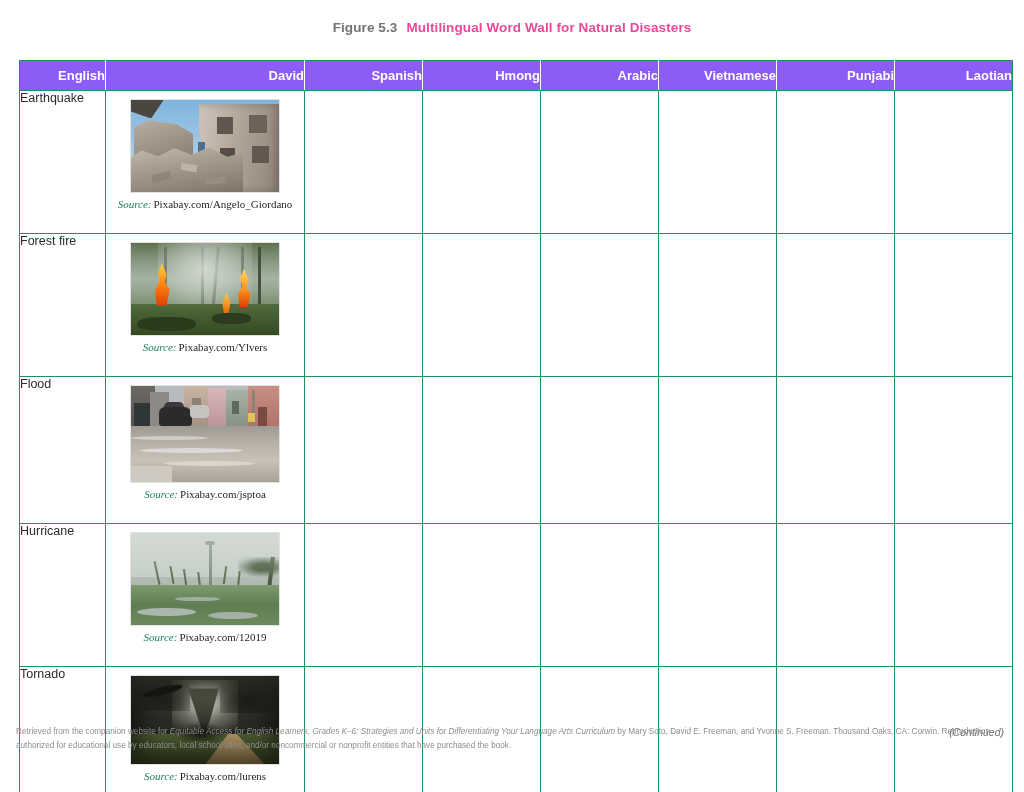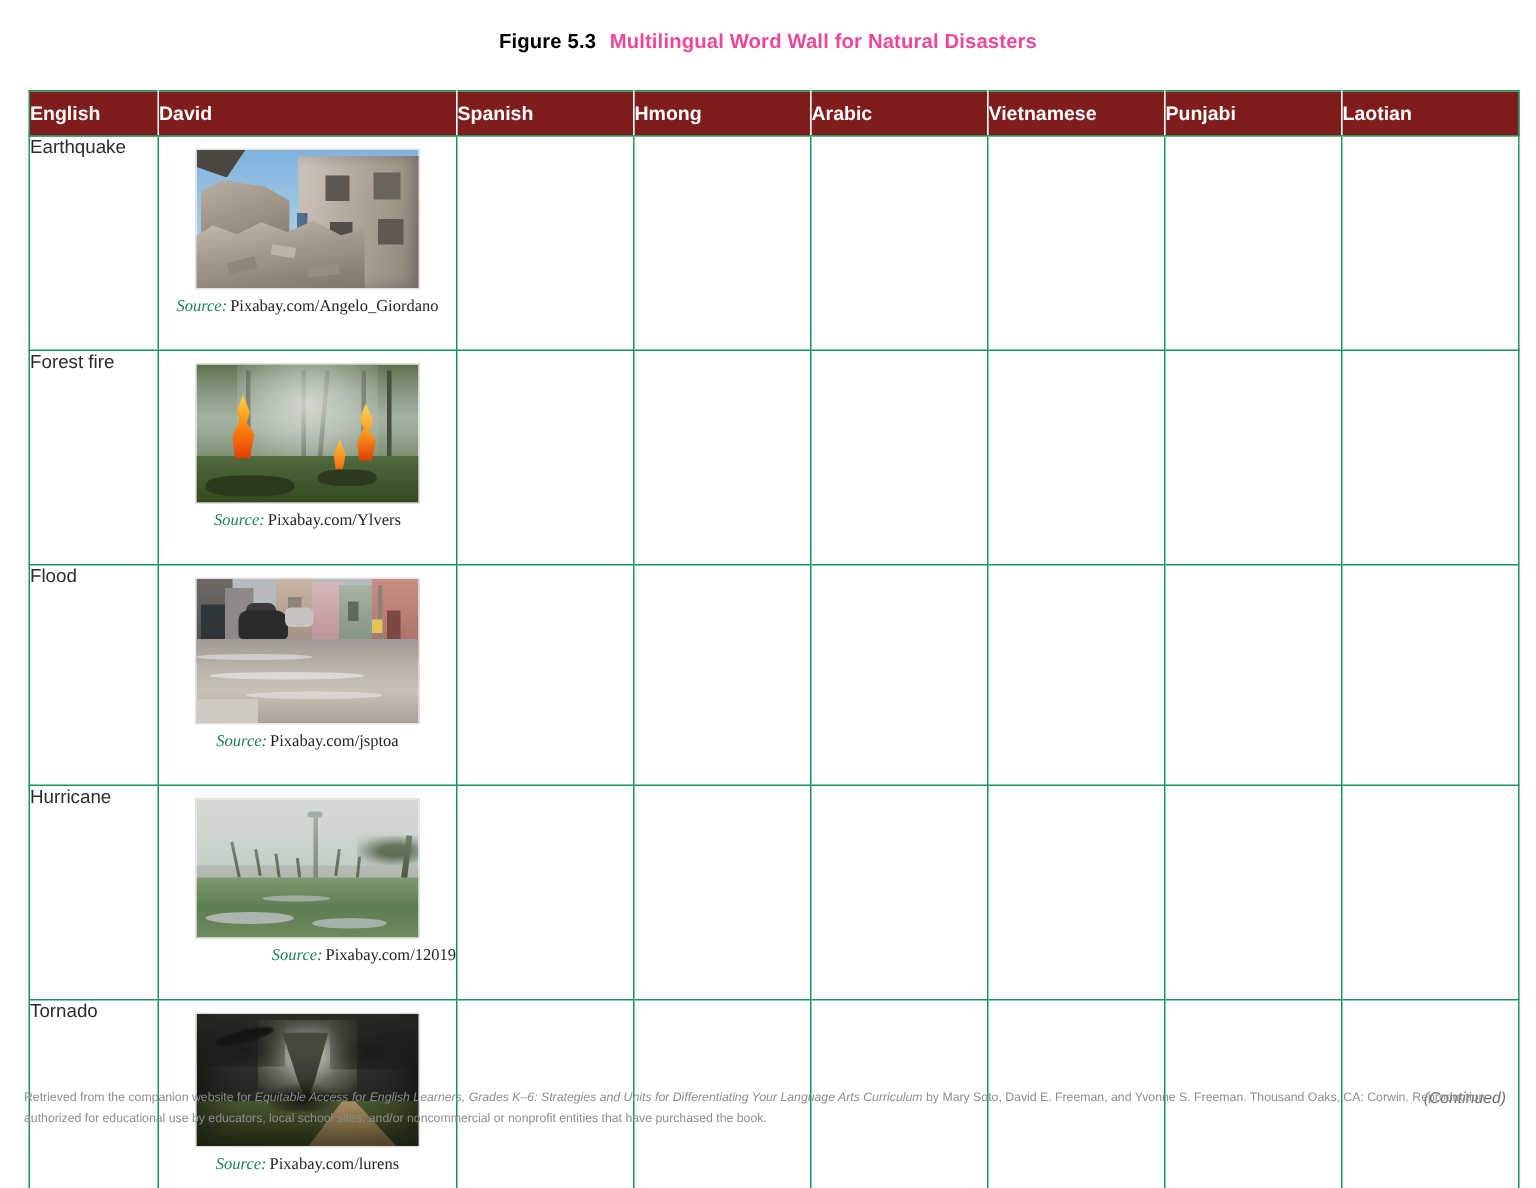--- a/index.html
+++ b/index.html
@@ -17,21 +17,21 @@
   }
 
   
   .figure-title {
     text-align: center;
     padding-top: 20px;
     font-size: 13.5px;
     letter-spacing: .1px;
   }
   .figure-title .fig-num {
-    color: #000000;
+    color: #737373;
     font-weight: bold;
     margin-right: 9px;
   }
   .figure-title .fig-caption {
     color: #ec4899;
     font-weight: 600;
   }
 
   
   .table-wrap {
@@ -45,25 +45,25 @@
     border-collapse: collapse;
     table-layout: fixed;
   }
   table.wordwall th,
   table.wordwall td {
     border: 1.6px solid #1e9160;
     vertical-align: top;
     padding: 0;
   }
   table.wordwall thead th {
-    background: #7f1d1d;
+    background: #8b5cf6;
     color: #ffffff;
     font-weight: bold;
     font-size: 13px;
-    text-align: left;
+    text-align: right;
     height: 29px;
     line-height: 29px;
     border-color: #ffffff;
     border-top-color: #1e9160;
     border-bottom-color: #1e9160;
   }
   table.wordwall thead th:first-child { border-left-color: #1e9160; }
   table.wordwall thead th:last-child  { border-right-color: #1e9160; }
 
   .col-english  { width: 85px; }
@@ -404,21 +404,21 @@
               <div class="lyr hu-bigtree"></div>
               <div class="lyr hu-lamp"></div>
                   <div class="lyr hu-lamph"></div>
               <div class="lyr hu-ground"></div>
               <div class="lyr hu-pud3"></div>
                   <div class="lyr hu-pud1"></div>
                   <div class="lyr hu-pud2"></div>
               <div class="lyr hu-haze"></div>
             </div>
           </div>
-          <div class="source-line" style="margin-top:5px;text-align:right;">
+          <div class="source-line" style="margin-top:5px;">
             <span class="source-label">Source:</span><span>Pixabay.com/12019</span>
           </div>
         </div>
       </td>
       <td class="blank-cell"></td>
       <td class="blank-cell"></td>
       <td class="blank-cell"></td>
       <td class="blank-cell"></td>
       <td class="blank-cell"></td>
       <td class="blank-cell"></td>

